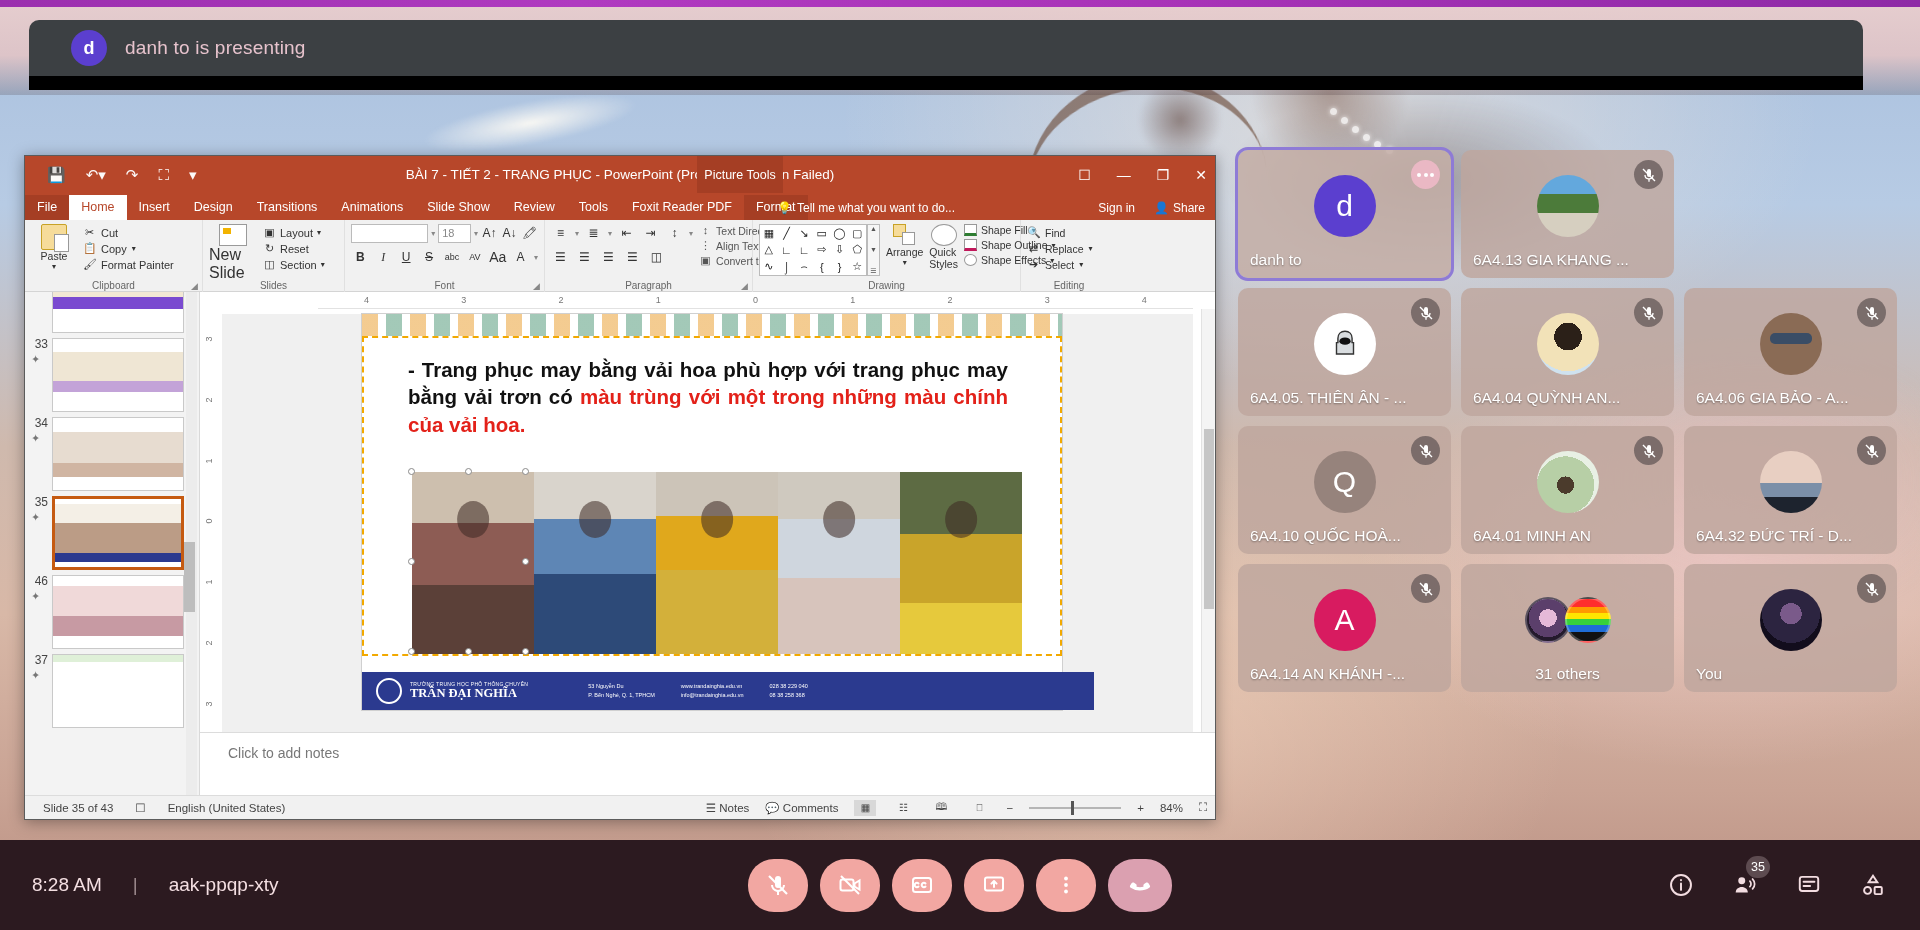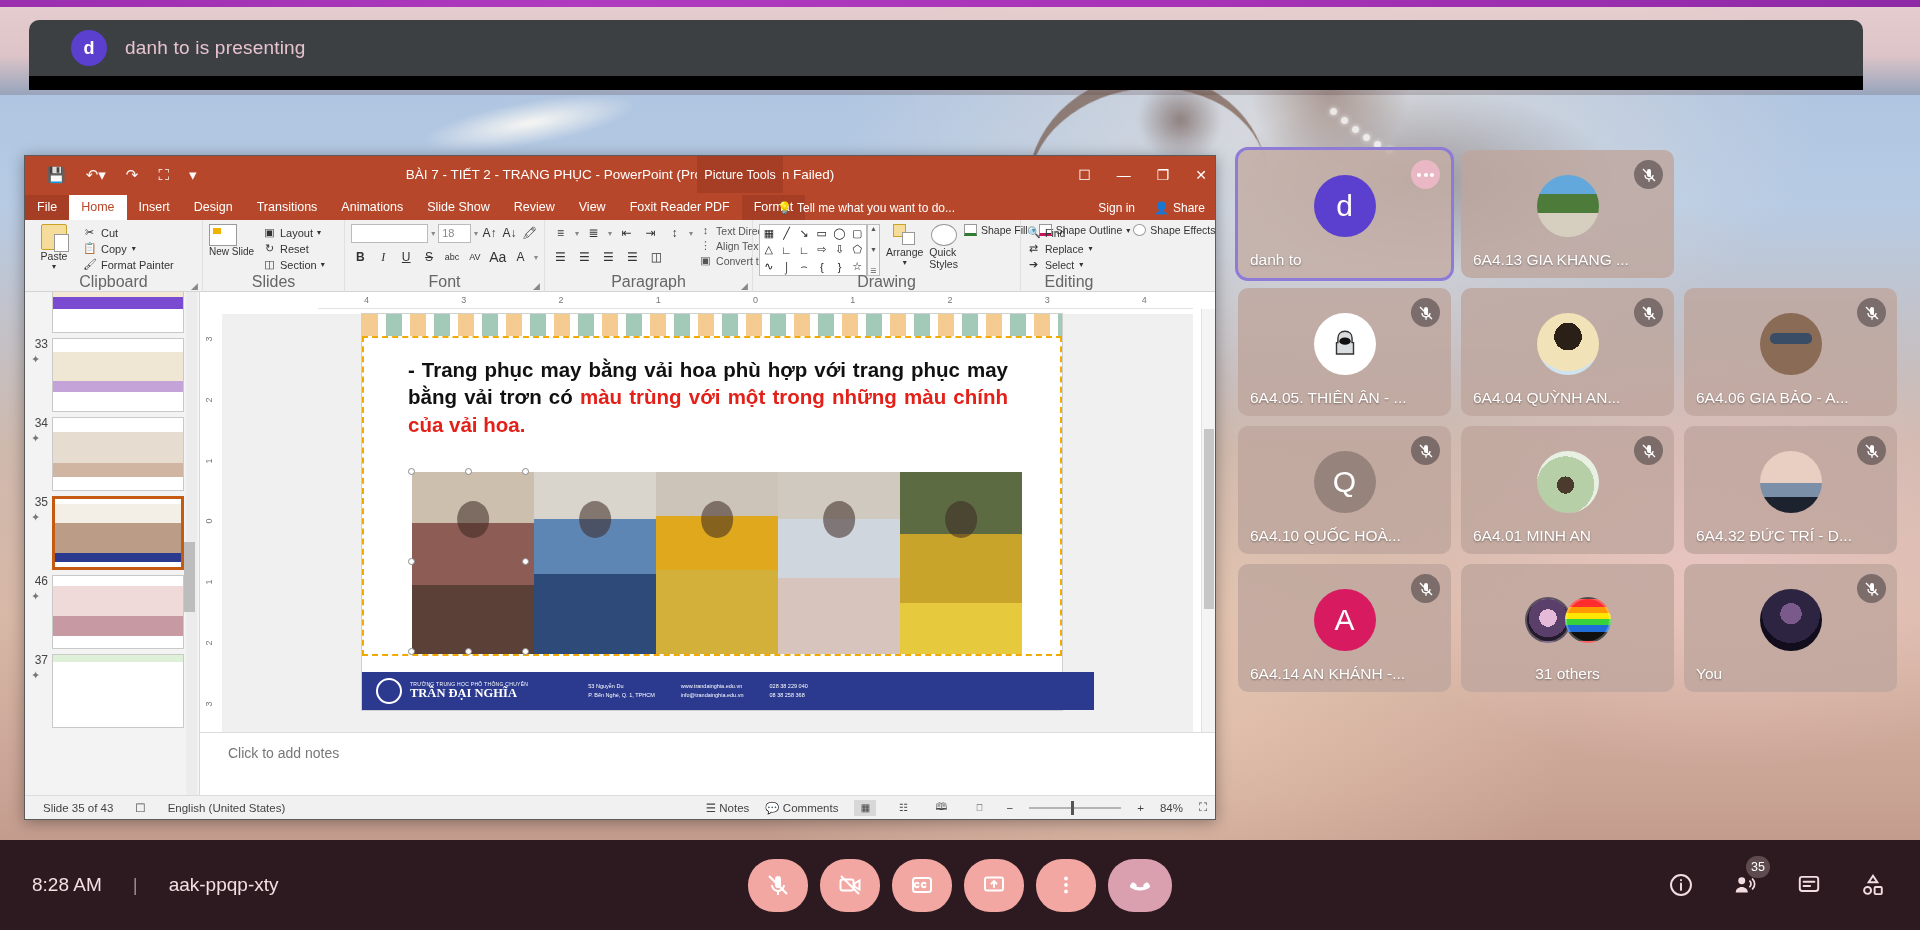--- a/index.html
+++ b/index.html
@@ -116,21 +116,21 @@
   }
 
   
   .ribbon {
     height: 72px; background: #f1f1f1; border-bottom: 1px solid #d4d4d4;
     display: flex; font-size: 11px; color: #333; position: relative;
   }
   .grp { position: relative; height: 72px; border-right: 1px solid #e0e0e0; padding: 4px 6px 0; }
   .grp-label {
     position: absolute; bottom: 1px; left: 0; right: 0; text-align: center;
-    font-size: 16px; color: #666;
+    font-size: 10px; color: #666;
   }
   .grp-launcher { position: absolute; bottom: 1px; right: 4px; font-size: 9px; color: #888; }
 
   .cb-row { display: flex; gap: 6px; }
   .paste-btn {
     width: 46px; display: flex; flex-direction: column; align-items: center; font-size: 10.5px;
   }
   .paste-ico {
     width: 26px; height: 26px; border: 1px solid #c8a227; background: #f6dc9a; border-radius: 2px;
     position: relative;
@@ -138,21 +138,21 @@
   .paste-ico:after {
     content: ""; position: absolute; right: -3px; bottom: -3px; width: 13px; height: 16px;
     background: #fff; border: 1px solid #999;
   }
   .cb-items { display: flex; flex-direction: column; gap: 3px; padding-top: 2px; }
   .cb-items div { display: flex; gap: 5px; align-items: center; font-size: 11px; white-space: nowrap; }
   .mini-ico { width: 13px; height: 13px; display: inline-block; font-size: 11px; line-height: 13px; text-align: center; }
 
   .slides-grp { display: flex; gap: 6px; }
   .newslide {
-    width: 48px; display: flex; flex-direction: column; align-items: flex-start; font-size: 10px; line-height: 1.15;
+    width: 48px; display: flex; flex-direction: column; align-items: center; font-size: 16px; line-height: 1.15;
   }
   .newslide-ico { width: 28px; height: 22px; border: 1px solid #9a9a9a; background: #fff; position: relative; }
   .newslide-ico:before {
     content: ""; position: absolute; left: 3px; top: 3px; width: 8px; height: 6px; background: #f2b300;
   }
   .sl-items { display: flex; flex-direction: column; gap: 3px; padding-top: 2px; font-size: 11px; }
   .sl-items div { display: flex; gap: 4px; align-items: center; white-space: nowrap; }
 
   .font-row1 { display: flex; align-items: center; gap: 3px; }
   .font-name { width: 86px; height: 19px; border: 1px solid #bbb; background: #fff; }
@@ -169,21 +169,21 @@
     width: 108px; height: 52px; border: 1px solid #bbb; background: #fff;
     display: grid; grid-template-columns: repeat(6, 1fr); grid-template-rows: repeat(3, 1fr);
     align-items: center; justify-items: center; font-size: 11px; color: #222;
   }
   .shapes-scroll {
     width: 13px; height: 52px; border: 1px solid #bbb; background: #f6f6f6;
     display: flex; flex-direction: column; justify-content: space-between; align-items: center;
     font-size: 7px; color: #555;
   }
   .draw-btn { width: 42px; display: flex; flex-direction: column; align-items: center; font-size: 10.5px; line-height: 1.15; }
-  .shape-items { display: flex; flex-direction: row; gap: 3px; font-size: 10.5px; }
+  .shape-items { display: flex; flex-direction: column; gap: 3px; font-size: 10.5px; }
   .shape-items div { display: flex; gap: 4px; align-items: center; white-space: nowrap; }
   .sw { width: 13px; height: 12px; border: 1px solid #999; background: #fff; position: relative; }
   .edit-items { display: flex; flex-direction: column; gap: 3px; font-size: 10.5px; padding-top: 2px; }
   .edit-items div { display: flex; gap: 5px; align-items: center; }
 
   
   .ppt-body { display: flex; height: 512px; background: #fff; }
   .thumbs {
     width: 175px; background: #f3f3f3; border-right: 1px solid #d9d9d9; position: relative;
     overflow: hidden;
@@ -382,21 +382,21 @@
 
     <div class="ppt-tabs">
       <div class="tab file">File</div>
       <div class="tab active">Home</div>
       <div class="tab">Insert</div>
       <div class="tab">Design</div>
       <div class="tab">Transitions</div>
       <div class="tab">Animations</div>
       <div class="tab">Slide Show</div>
       <div class="tab">Review</div>
-      <div class="tab">View</div>
+      <div class="tab">Tools</div>
       <div class="tab">Foxit Reader PDF</div>
       <div class="tab fmt">Format</div>
       <div class="tell-me">
         <span>💡</span>
         <span>Tell me what you want to do...</span>
       </div>
       <div class="signin">Sign in</div>
       <div class="share">
         <span>👤</span>
         <span>Share</span>

